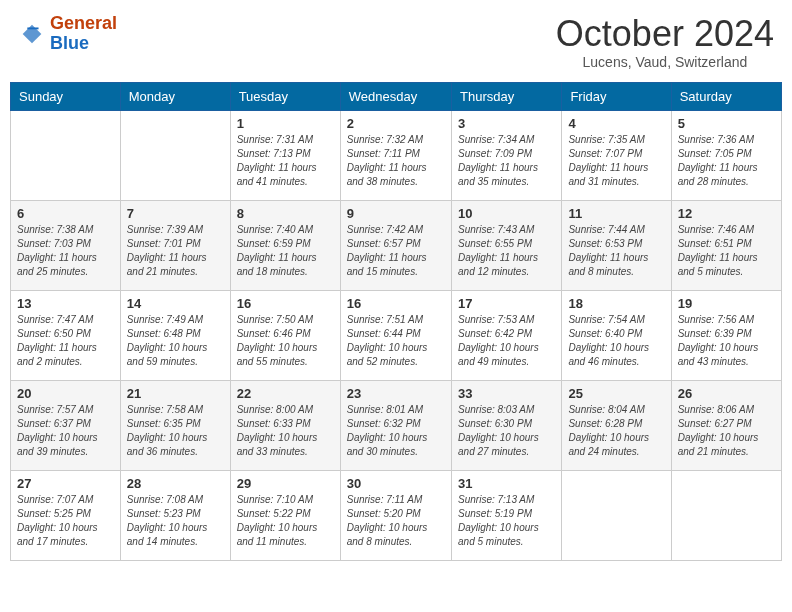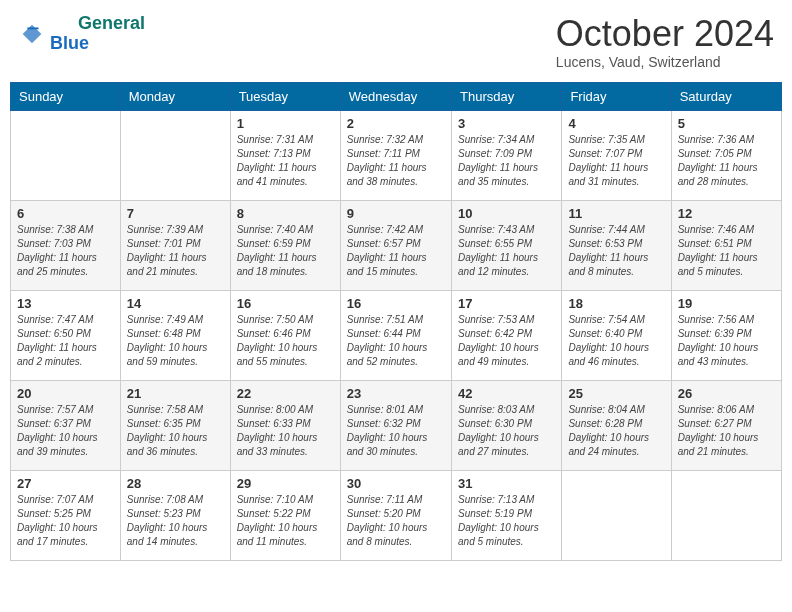--- a/index.html
+++ b/index.html
@@ -25,21 +25,21 @@
     .logo-text {
       display: flex;
       flex-direction: column;
       line-height: 1.1;
     }
     .logo-icon {
       width: 28px;
       height: 28px;
     }
     .title-area {
-      text-align: left;
+      text-align: center;
     }
     .month-title {
       font-size: 36px;
       font-weight: normal;
       color: #333;
       line-height: 1.1;
     }
     .subtitle {
       font-size: 14px;
       color: #555;
@@ -90,21 +90,21 @@
 </head>
 <body>
 
 <div class="header">
   <div class="logo">
     <svg class="logo-icon" viewBox="0 0 30 30">
       <path d="M15 5 L25 15 L15 25 L5 15 Z" fill="#1a6bbf" opacity="0.7"></path>
       <path d="M10 8 L22 8 L22 10 L10 10 Z" fill="#1a6bbf"></path>
     </svg>
     <div class="logo-text">
-      <span style="font-size:18px;font-weight:bold;color:#0f766e;margin-left:28px;">General</span>
+      <span style="font-size:18px;font-weight:bold;color:#c2410c;">General</span>
       <span style="font-size:18px;font-weight:bold;color:#1a6bbf;">Blue</span>
     </div>
   </div>
   <div class="title-area">
     <div class="month-title">October 2024</div>
     <div class="subtitle">Lucens, Vaud, Switzerland</div>
   </div>
 </div>
 
 <table class="calendar">
@@ -215,21 +215,21 @@
         </td>
         <td>
           <span class="day-number">22</span>
           <div class="day-info">Sunrise: 8:00 AM<br>Sunset: 6:33 PM<br>Daylight: 10 hours and 33 minutes.</div>
         </td>
         <td>
           <span class="day-number">23</span>
           <div class="day-info">Sunrise: 8:01 AM<br>Sunset: 6:32 PM<br>Daylight: 10 hours and 30 minutes.</div>
         </td>
         <td>
-          <span class="day-number">42</span>
+          <span class="day-number">33</span>
           <div class="day-info">Sunrise: 8:03 AM<br>Sunset: 6:30 PM<br>Daylight: 10 hours and 27 minutes.</div>
         </td>
         <td>
           <span class="day-number">25</span>
           <div class="day-info">Sunrise: 8:04 AM<br>Sunset: 6:28 PM<br>Daylight: 10 hours and 24 minutes.</div>
         </td>
         <td>
           <span class="day-number">26</span>
           <div class="day-info">Sunrise: 8:06 AM<br>Sunset: 6:27 PM<br>Daylight: 10 hours and 21 minutes.</div>
         </td>

